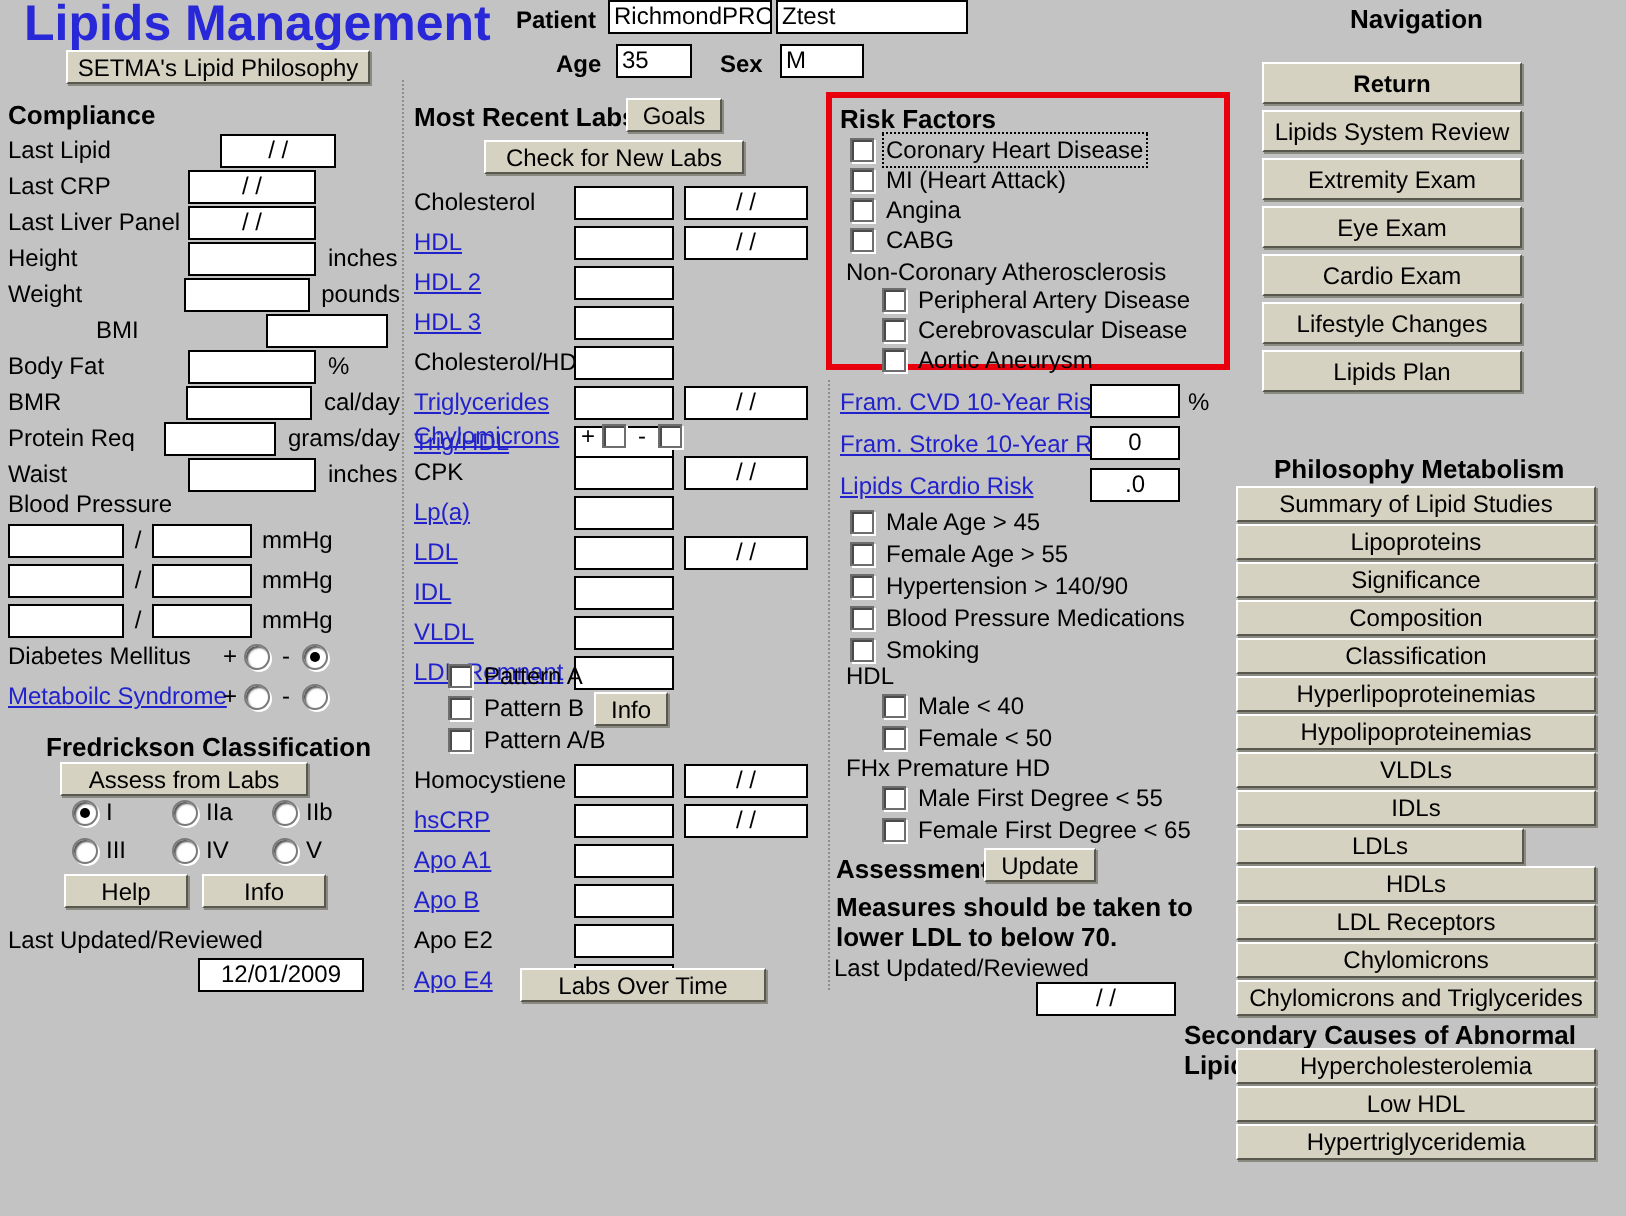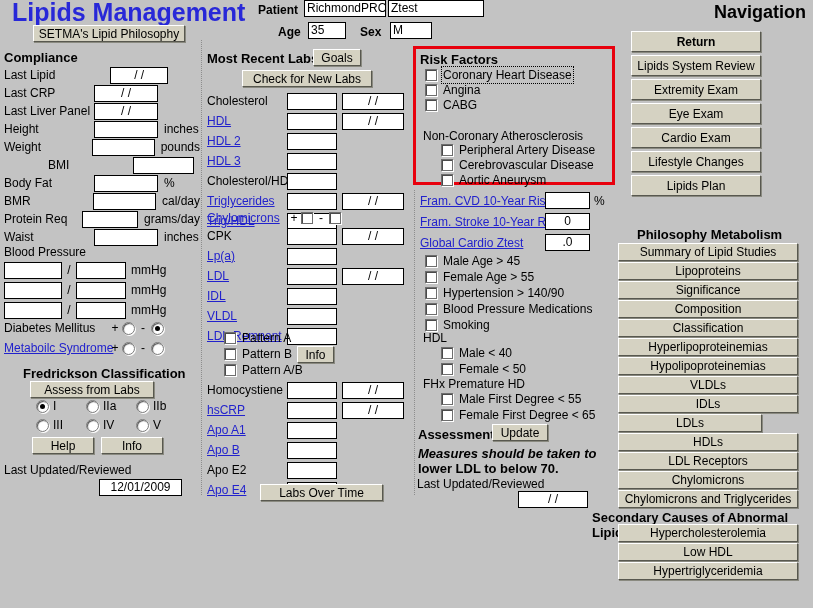--- a/index.html
+++ b/index.html
@@ -317,20 +317,24 @@
 
 <div class="abs redbox" style="left:413px;top:46px;width:202px;height:139px;"></div>
 <div class="abs hdr" style="left:420px;top:52px;">Risk Factors</div>
 <div class="abs" id="rf-primary" style="left:425px;top:67px;width:185px;">
     <div class="rowline" style="height:15px;">
       <span class="cb"></span>
       <span class="lbl focusdash" style="margin-left:6px;">Coronary Heart Disease</span>
     </div>
     <div class="rowline" style="height:15px;">
       <span class="cb"></span>
+      <span class="lbl" style="margin-left:6px;">MI (Heart Attack)</span>
+    </div>
+    <div class="rowline" style="height:15px;">
+      <span class="cb"></span>
       <span class="lbl" style="margin-left:6px;">Angina</span>
     </div>
     <div class="rowline" style="height:15px;">
       <span class="cb"></span>
       <span class="lbl" style="margin-left:6px;">CABG</span>
     </div>
   </div>
 <div class="abs lbl" style="left:423px;top:129px;">Non-Coronary Atherosclerosis</div>
 <div class="abs" id="rf-noncoronary" style="left:441px;top:142px;width:175px;">
     <div class="rowline" style="height:15px;">
@@ -351,21 +355,21 @@
     <div class="rowline" style="height:21px;">
       <span class="link" style="width:125px;">Fram. CVD 10-Year Risk</span>
       <div class="tf ctr" style="width:45px;"></div>
       <span class="lbl" style="margin-left:4px;">%</span>
     </div>
     <div class="rowline" style="height:21px;">
       <span class="link" style="width:125px;">Fram. Stroke 10-Year Risk</span>
       <div class="tf ctr" style="width:45px;">0</div>
     </div>
     <div class="rowline" style="height:21px;">
-      <span class="link" style="width:125px;">Global Cardio Ztest</span>
+      <span class="link" style="width:125px;">Lipids Cardio Risk</span>
       <div class="tf ctr" style="width:45px;">.0</div>
     </div>
   </div>
 
 <div class="abs" id="rc-main" style="left:425px;top:253px;width:190px;">
     <div class="rowline" style="height:16px;">
       <span class="cb"></span>
       <span class="lbl" style="margin-left:6px;">Male Age &gt; 45</span>
     </div>
     <div class="rowline" style="height:16px;">
@@ -403,26 +407,26 @@
       <span class="lbl" style="margin-left:6px;">Male First Degree &lt; 55</span>
     </div>
     <div class="rowline" style="height:16px;">
       <span class="cb"></span>
       <span class="lbl" style="margin-left:6px;">Female First Degree &lt; 65</span>
     </div>
   </div>
 
 <div class="abs bold" style="left:418px;top:427px;font-size:13px;">Assessment</div>
 <div class="abs btn" style="left:492px;top:424px;width:56px;height:17px;">Update</div>
-<div class="abs bold" style="left:418px;top:446px;font-size:13px;font-style:italic;">Measures should be taken to</div>
+<div class="abs bold" style="left:418px;top:446px;font-size:13px;">Measures should be taken to</div>
 <div class="abs bold" style="left:418px;top:461px;font-size:13px;">lower LDL to below 70.</div>
 <div class="abs lbl" style="left:417px;top:477px;">Last Updated/Reviewed</div>
 <div class="abs tf ctr" style="left:518px;top:491px;width:70px;">/  /</div>
 
-<div class="abs bold" style="left:688px;top:2px;font-size:18px;padding-left:26px;">Navigation</div>
+<div class="abs bold" style="left:649px;top:2px;font-size:13px;padding-left:26px;">Navigation</div>
 <div class="abs" id="nav-buttons" style="left:631px;top:31px;width:130px;">
     <div class="btn bold" style="width:130px;height:21px;margin-bottom:3px;">Return</div>
     <div class="btn" style="width:130px;height:21px;margin-bottom:3px;">Lipids System Review</div>
     <div class="btn" style="width:130px;height:21px;margin-bottom:3px;">Extremity Exam</div>
     <div class="btn" style="width:130px;height:21px;margin-bottom:3px;text-align:center;">Eye Exam</div>
     <div class="btn" style="width:130px;height:21px;margin-bottom:3px;">Cardio Exam</div>
     <div class="btn" style="width:130px;height:21px;margin-bottom:3px;">Lifestyle Changes</div>
     <div class="btn" style="width:130px;height:21px;margin-bottom:3px;">Lipids Plan</div>
   </div>
 

